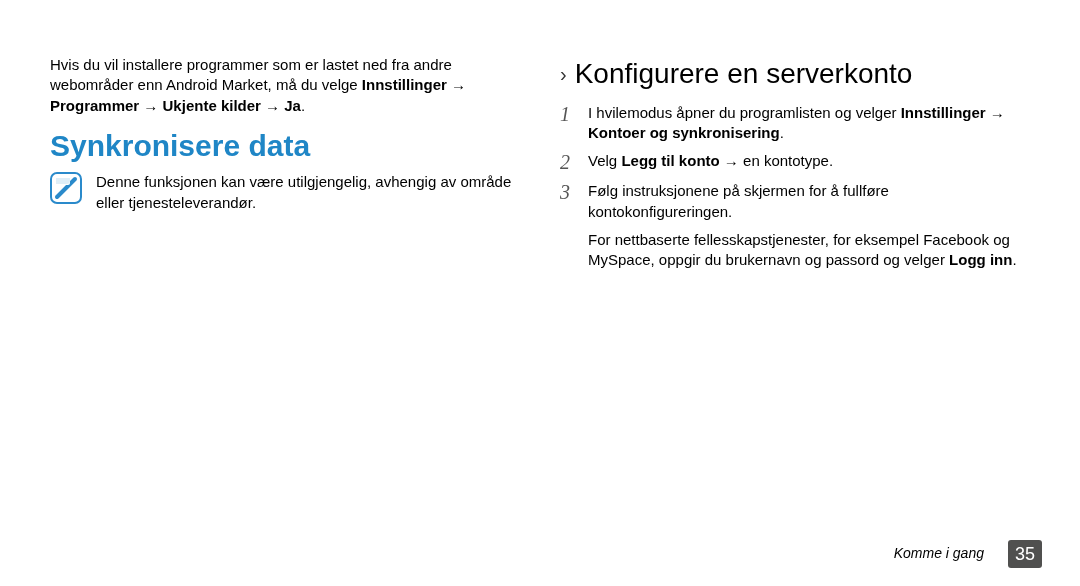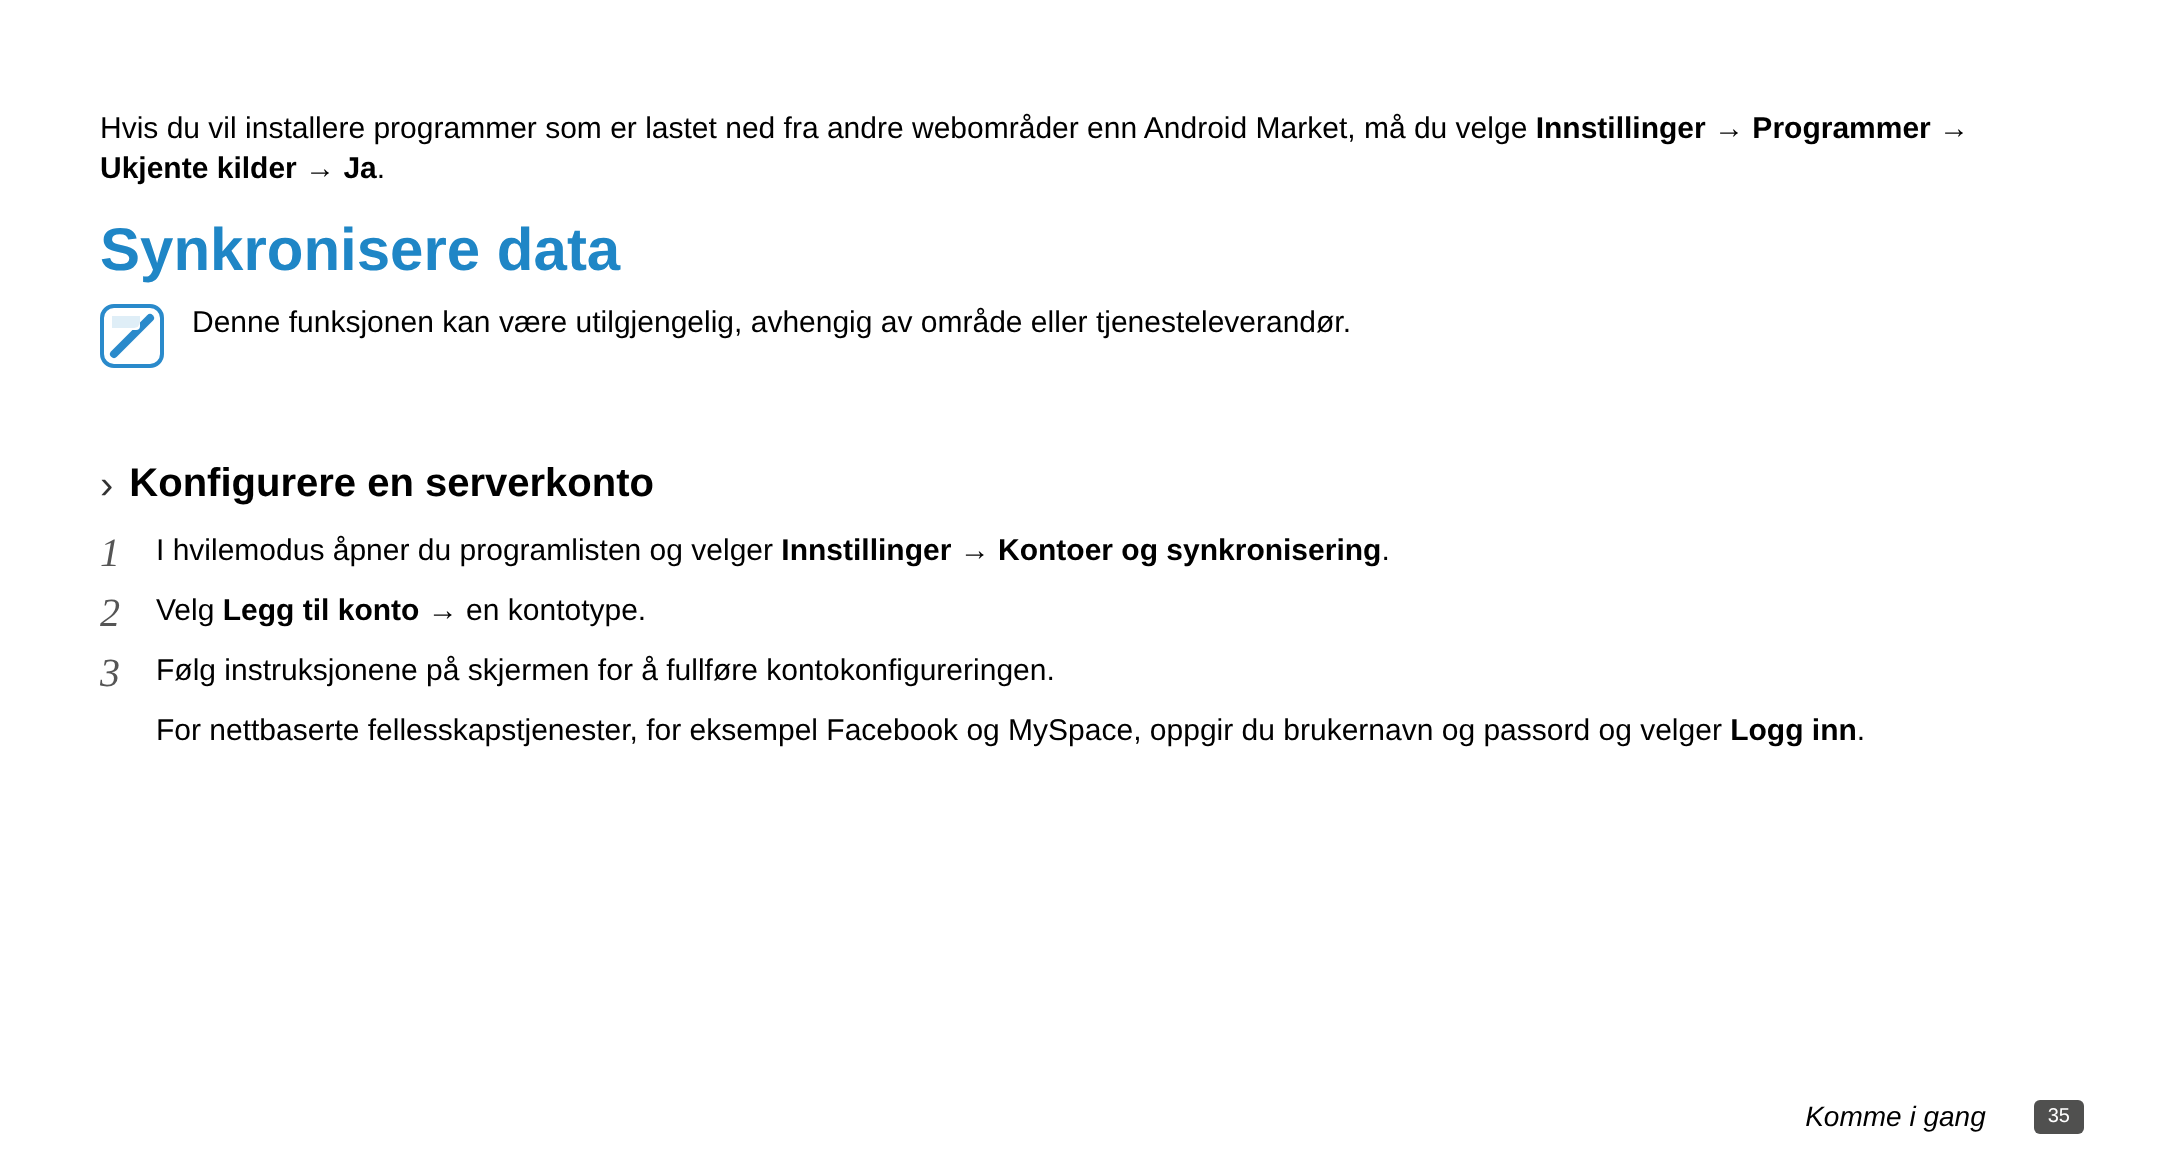--- a/index.html
+++ b/index.html
@@ -10,21 +10,20 @@
     background: #fff;
     position: relative;
     color: #000;
     font-size: 15px;
     line-height: 1.35;
   }
   .page {
     display: flex;
     padding: 50px 50px 0 50px;
     gap: 40px;
-    flex-direction: column;
   }
   .col {
     flex: 1;
     min-width: 0;
   }
   .left-col { padding-top: 5px; }
   .right-col { padding-top: 5px; }
   .intro-text { margin-bottom: 18px; margin-left: 0; }
   .bold { font-weight: bold; }
   .section-heading {
@@ -51,22 +50,22 @@
     align-items: center;
     gap: 8px;
     margin-bottom: 10px;
   }
   .chevron {
     font-size: 20px;
     color: #333;
     line-height: 1;
   }
   .sub-heading {
-    font-size: 20px;
-    font-weight: bold;
+    font-size: 28px;
+    font-weight: normal;
   }
   .num-item {
     display: flex;
     gap: 12px;
     margin-bottom: 8px;
   }
   .num-marker {
     font-family: Georgia, "Times New Roman", serif;
     font-style: italic;
     font-size: 20px;
@@ -86,21 +85,21 @@
     display: flex;
     align-items: center;
     gap: 24px;
     font-style: italic;
     font-size: 14px;
   }
   .page-badge {
     background: #50504f;
     color: #fff;
     font-style: normal;
-    font-size: 10px;
+    font-size: 18px;
     padding: 2px 7px;
     border-radius: 3px;
   }
 </style>
 </head>
 <body>
 
 <div class="page">
 
   <div class="col left-col">

